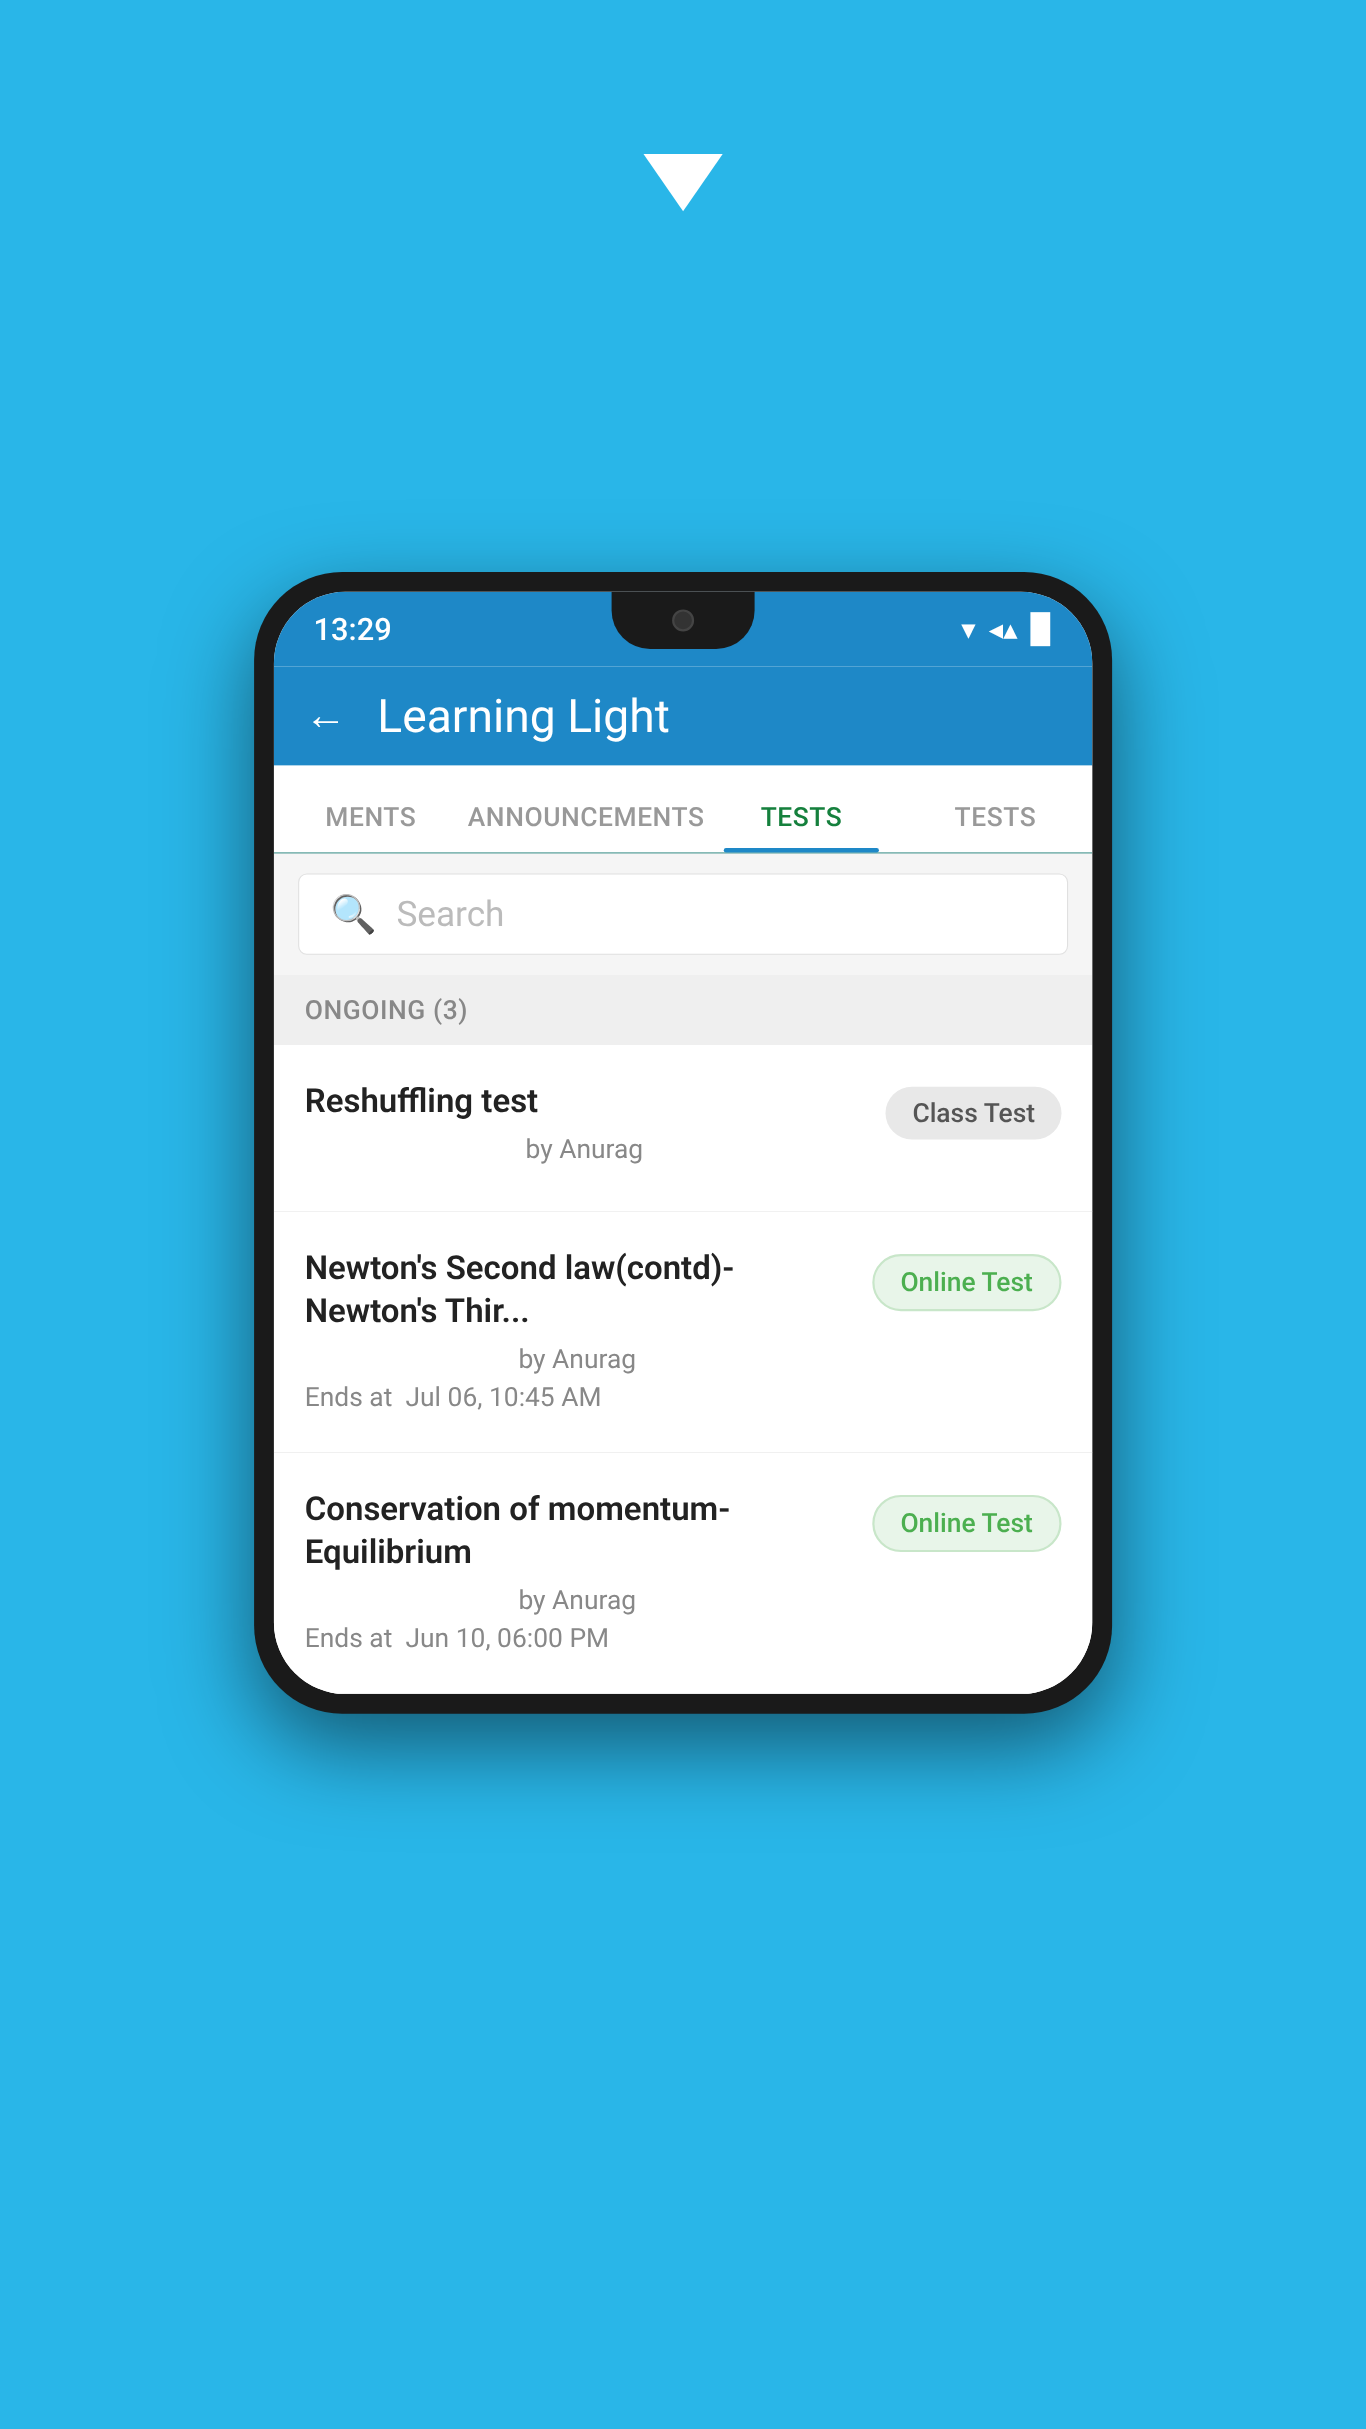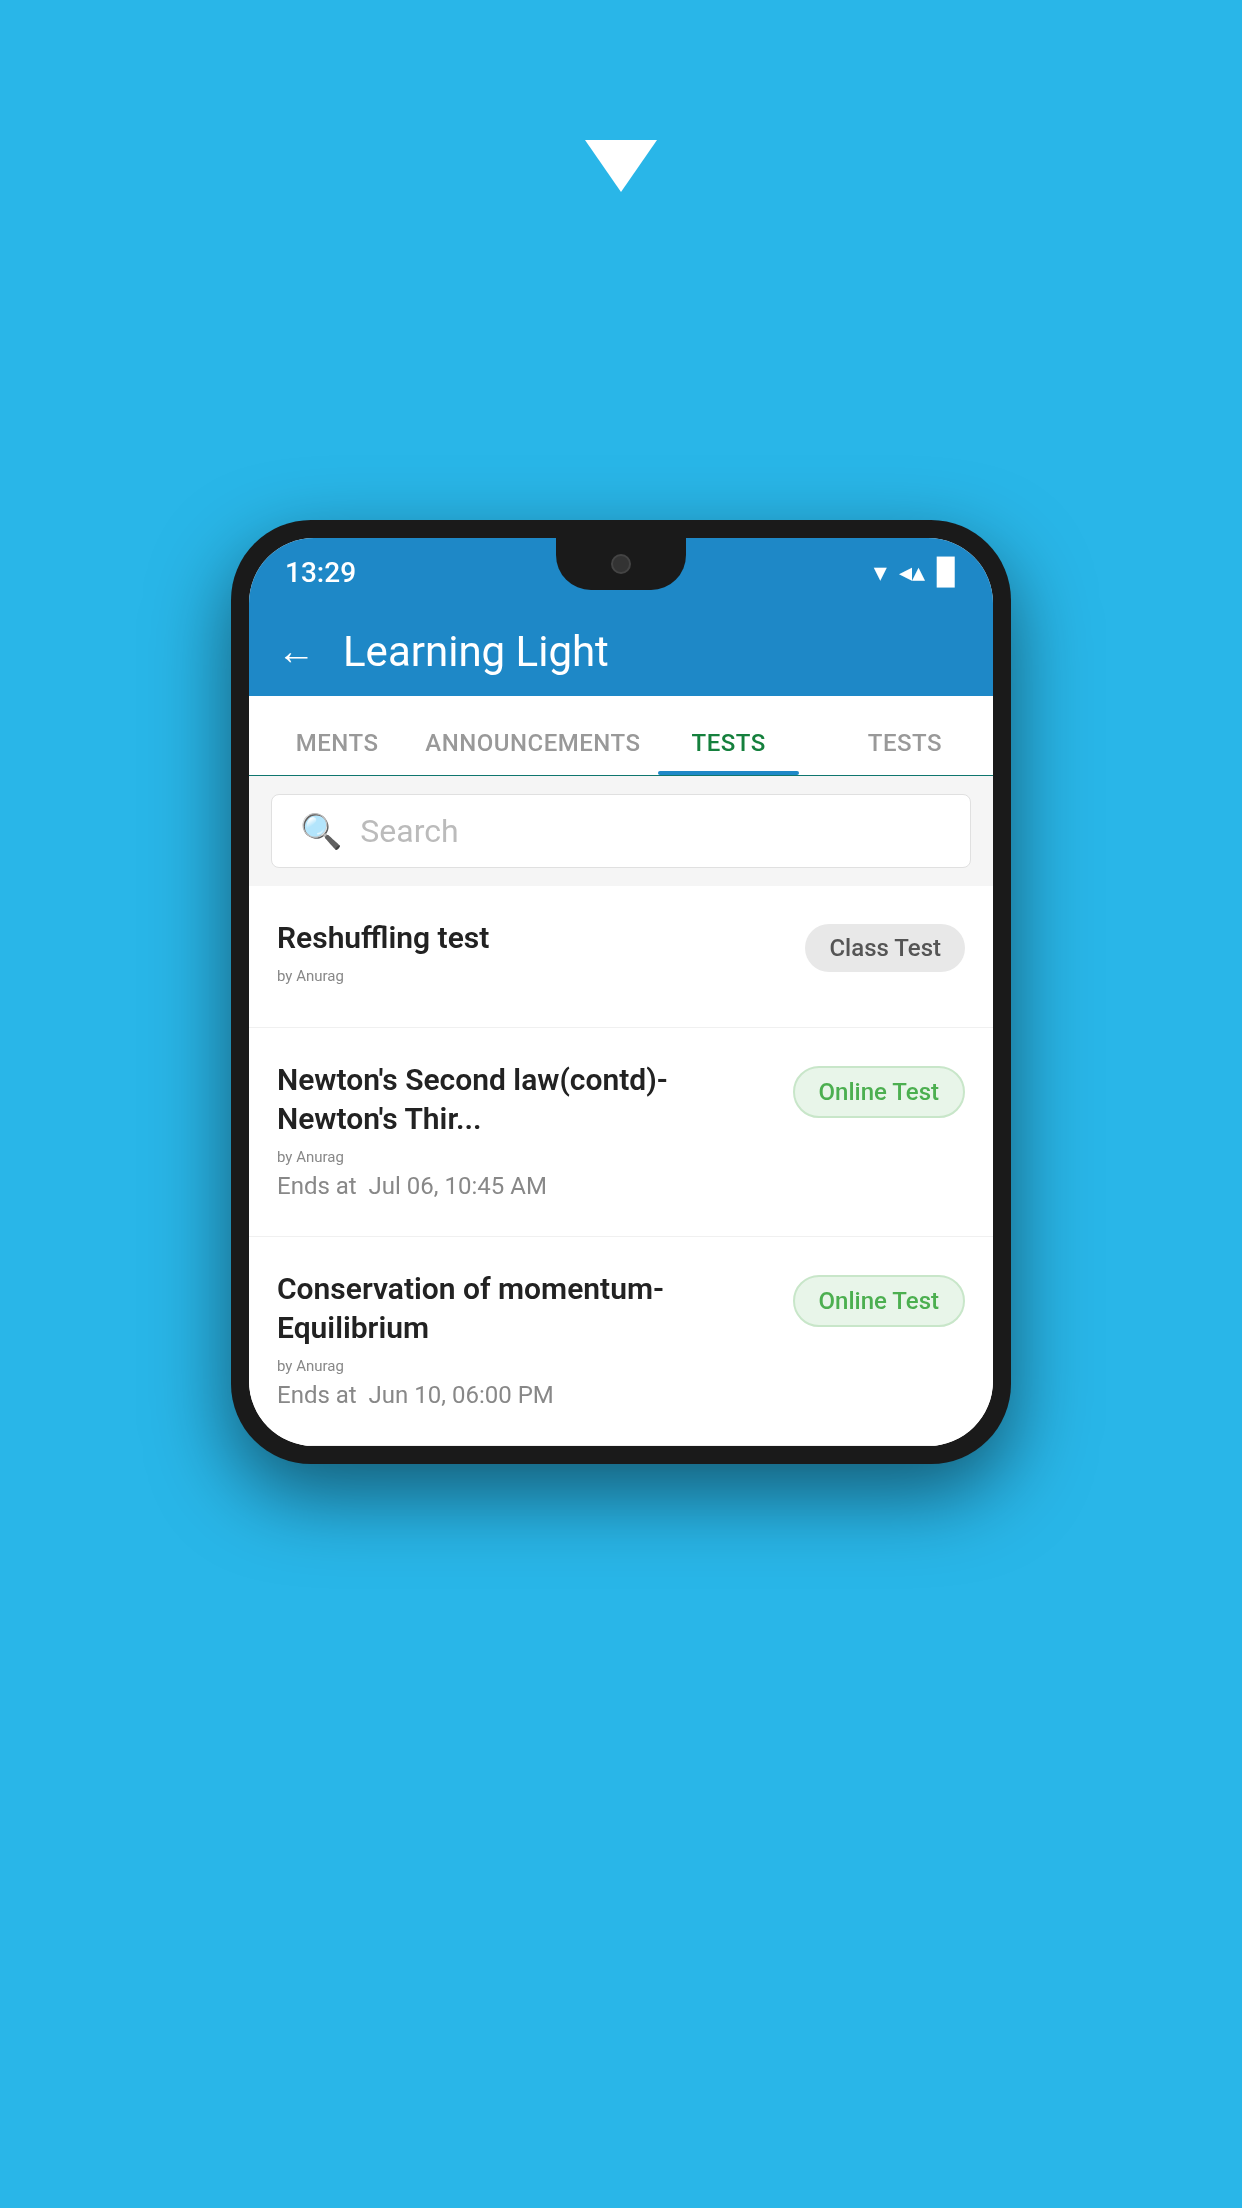--- a/index.html
+++ b/index.html
@@ -242,23 +242,24 @@
 
     .test-title {
       font-size: 30px;
       font-weight: 600;
       color: #222;
       margin-bottom: 10px;
       line-height: 1.3;
     }
 
     .test-author {
-      font-size: 15px;
+      font-size: 24px;
       color: #888;
       margin-bottom: 6px;
+      text-align: center;
     }
 
     .test-time {
       font-size: 24px;
       color: #888;
     }
 
     .badge {
       border-radius: 30px;
       padding: 10px 24px;
@@ -326,20 +327,21 @@
         <div class="tab">TESTS</div>
       </div>
 
       <div class="search-container">
         <div class="search-bar">
           <span class="search-icon-char">🔍</span>
           <span class="search-placeholder">Search</span>
         </div>
       </div>
 
+      <div class="section-header">ONGOING (3)</div>
 
       <div class="test-item">
         <div class="test-info">
           <div class="test-title">Reshuffling test</div>
           <div class="test-author">by Anurag</div>
         </div>
         <div class="badge badge-class">Class Test</div>
       </div>
 
       <div class="test-item">

